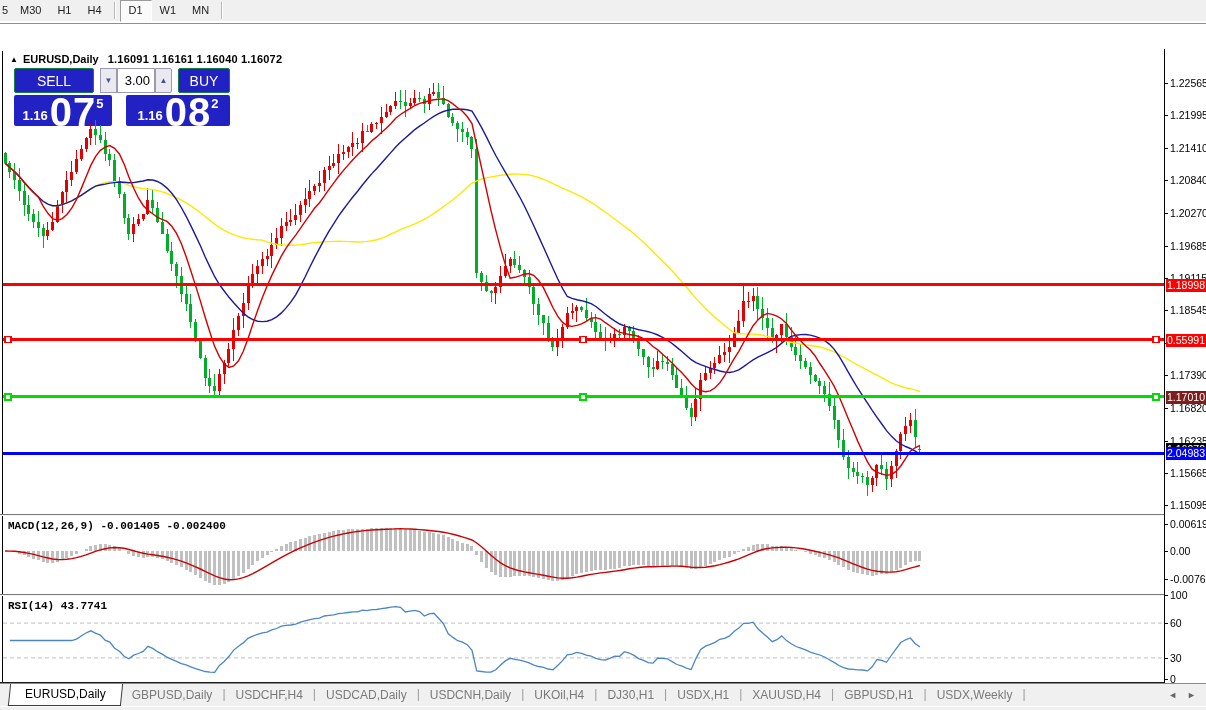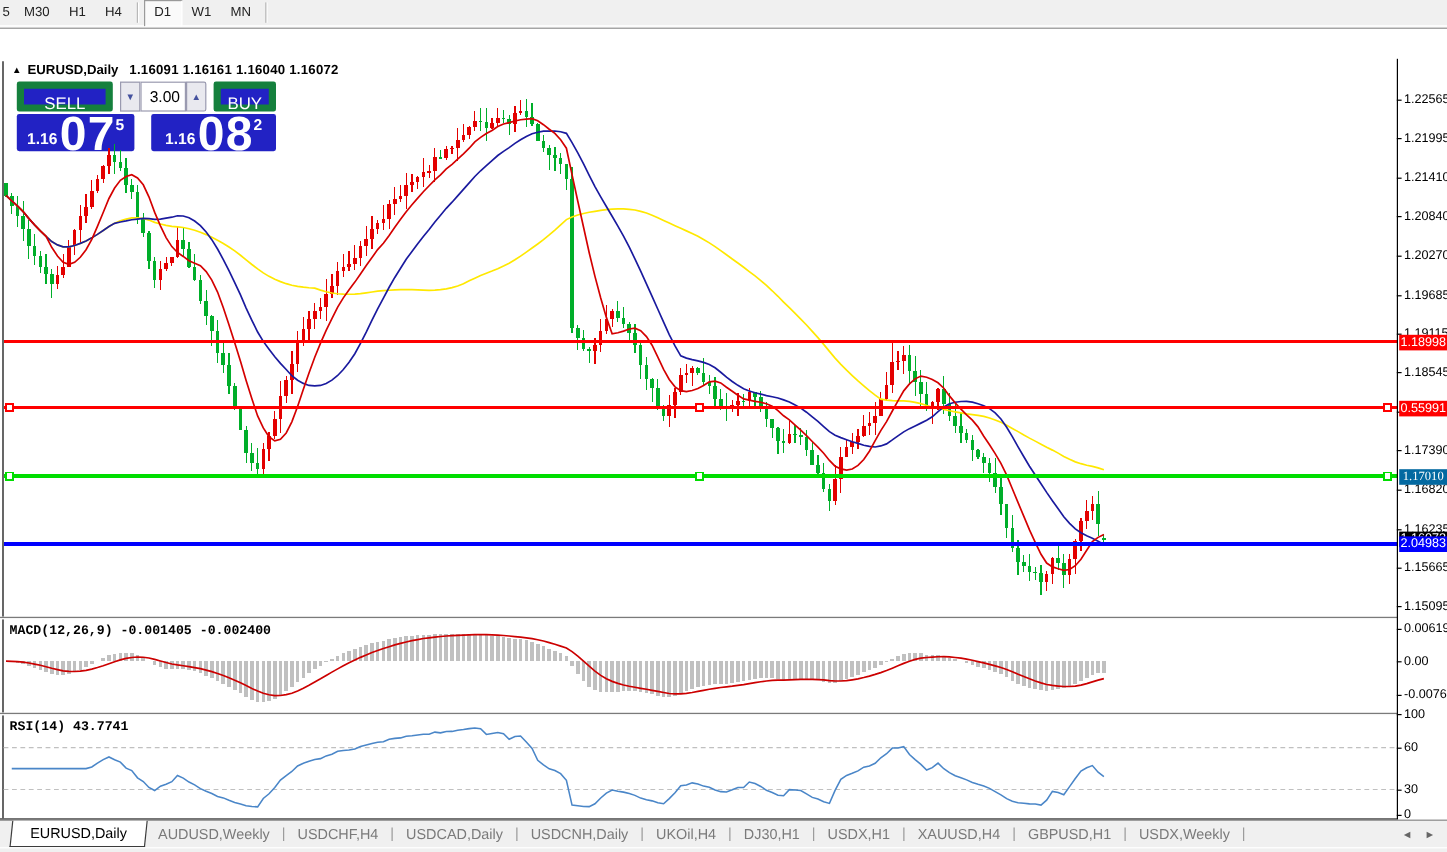--- a/index.html
+++ b/index.html
@@ -18,21 +18,21 @@
   
   #win { position:absolute; left:0; top:23px; width:1206px; height:687px; background:#fff;
          border-top:1px solid #8f8f8f; }
 
   #chart-title { position:absolute; left:10px; top:29px; font-size:11px; font-weight:bold; color:#000; }
   #chart-title .tri { font-size:8px; margin-right:5px; position:relative; top:-1px; }
 
   
   #trade { position:absolute; left:14px; top:44px; width:216px; height:58px; }
   .tr-btn { position:absolute; top:0; height:25px; background:#2222c4; color:#fff; font-size:14px;
-            text-align:center; line-height:24px; border:6px solid #15803d; border-radius:2px; }
+            text-align:center; line-height:24px; border:1px solid #15803d; border-radius:2px; }
   #sell-btn { left:0; width:80px; }
   #buy-btn  { left:164px; width:52px; }
   .spin-btn { position:absolute; top:0; width:17px; height:25px; background:#e9e9ef; border:1px solid #9a9ab0;
               font-size:8px; color:#44519e; text-align:center; line-height:23px; }
   #vol-down { left:86px; }
   #vol-up   { left:141px; border-radius:0 2px 2px 0; }
   #vol-field { position:absolute; left:103px; top:0; width:38px; height:25px; background:#fff;
                border:1px solid #9a9ab0; font-size:13px; color:#000; text-align:right;
                line-height:23px; padding-right:4px; }
   .px-box { position:absolute; top:27px; height:31px; background:#2222c4; color:#fff;
@@ -780,21 +780,21 @@
         <div class="ax-label" style="top: 565px;">100</div>
         <div class="ax-tick" style="top: 599px;"></div>
         <div class="ax-label" style="top: 593px;">60</div>
         <div class="ax-tick" style="top: 634px;"></div>
         <div class="ax-label" style="top: 628px;">30</div>
         <div class="ax-tick" style="top: 655px;"></div>
         <div class="ax-label" style="top: 649px;">0</div>
         <div class="pl-label" style="top: 418.807px; background: rgb(0, 0, 0); z-index: 2;">1.16072</div>
         <div class="pl-label" style="top: 254.509px; background: rgb(255, 0, 0);">1.18998</div>
         <div class="pl-label" style="top: 309.533px; background: rgb(255, 0, 0);">0.55991</div>
-        <div class="pl-label" style="top: 366.817px; background: #0369a1; font-family: Liberation Serif, serif;">1.17010</div>
+        <div class="pl-label" style="top: 366.817px; background: #7f1d1d;">1.17010</div>
         <div class="pl-label" style="top: 423.479px; background: rgb(0, 0, 255);">2.04983</div>
       </div>
     <div id="date-axis">
         <div class="dt-tick" style="left: 22px;"></div>
         <div class="dt-label" style="left: 22px;">30 Jan 2021</div>
         <div class="dt-tick" style="left: 86.3px;"></div>
         <div class="dt-label" style="left: 86.3px;">18 Feb 2021</div>
         <div class="dt-tick" style="left: 150.6px;"></div>
         <div class="dt-label" style="left: 150.6px;">9 Mar 2021</div>
         <div class="dt-tick" style="left: 214.9px;"></div>
@@ -820,21 +820,21 @@
         <div class="dt-tick" style="left: 857.9px;"></div>
         <div class="dt-label" style="left: 857.9px;">30 Sep 2021</div>
         <div class="dt-tick" style="left: 922.2px;"></div>
         <div class="dt-label" style="left: 922.2px;">19 Oct 2021</div>
       </div>
   </div>
 
   <div id="tabbar">
 
     <div class="tab active"><span class="lbl">EURUSD,Daily</span></div>
-      <div class="tab">AUDUSD,Weekly</div>
+      <div class="tab">GBPUSD,Daily</div>
       <div class="tab-sep">|</div>
       <div class="tab">USDCHF,H4</div>
       <div class="tab-sep">|</div>
       <div class="tab">USDCAD,Daily</div>
       <div class="tab-sep">|</div>
       <div class="tab">USDCNH,Daily</div>
       <div class="tab-sep">|</div>
       <div class="tab">UKOil,H4</div>
       <div class="tab-sep">|</div>
       <div class="tab">DJ30,H1</div>

